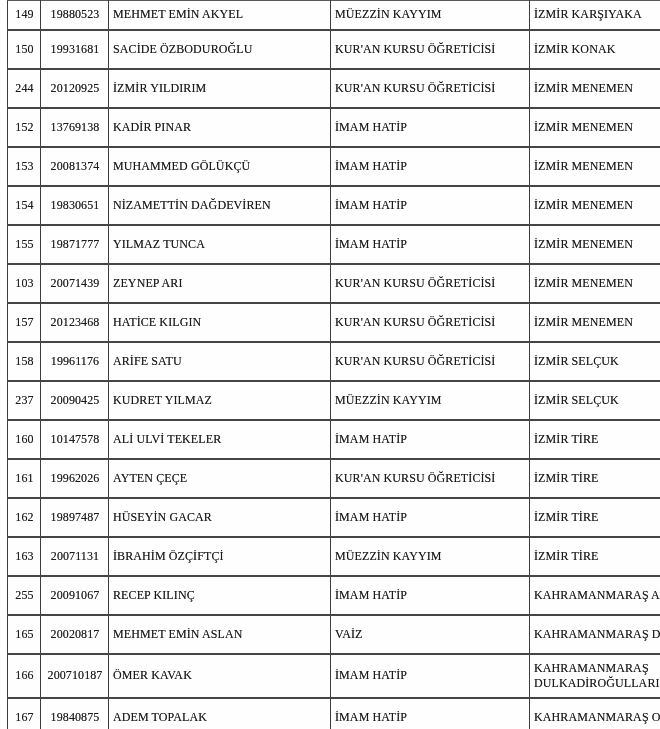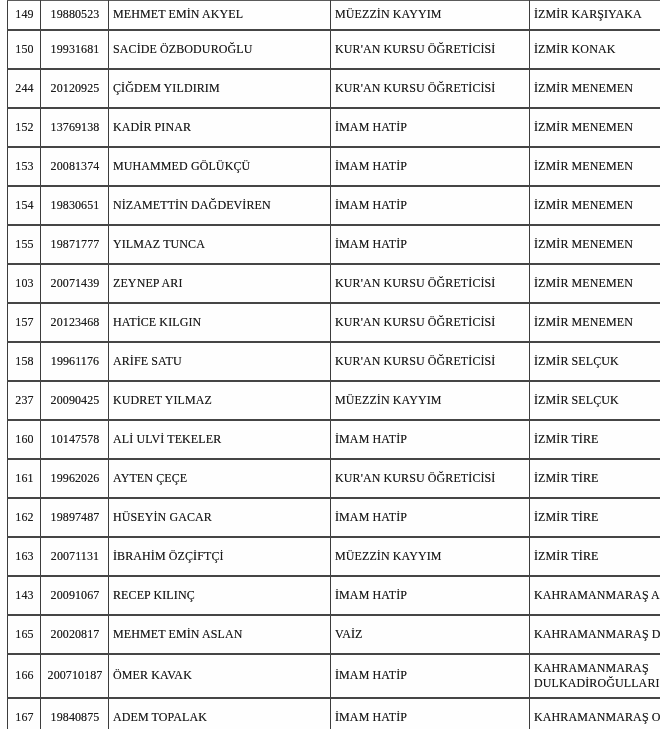--- a/index.html
+++ b/index.html
@@ -77,21 +77,21 @@
         <tr>
     <td class="c-no">150</td>
     <td class="c-id">19931681</td>
     <td class="c-name">SACİDE ÖZBODUROĞLU</td>
     <td class="c-title">KUR'AN KURSU ÖĞRETİCİSİ</td>
     <td class="c-loc">İZMİR KONAK</td>
   </tr>
         <tr>
     <td class="c-no">244</td>
     <td class="c-id">20120925</td>
-    <td class="c-name">ÇİĞDEM YILDIRIM</td>
+    <td class="c-name">İZMİR YILDIRIM</td>
     <td class="c-title">KUR'AN KURSU ÖĞRETİCİSİ</td>
     <td class="c-loc">İZMİR MENEMEN</td>
   </tr>
         <tr>
     <td class="c-no">152</td>
     <td class="c-id">13769138</td>
     <td class="c-name">KADİR PINAR</td>
     <td class="c-title">İMAM HATİP</td>
     <td class="c-loc">İZMİR MENEMEN</td>
   </tr>
@@ -166,21 +166,21 @@
     <td class="c-loc">İZMİR TİRE</td>
   </tr>
         <tr>
     <td class="c-no">163</td>
     <td class="c-id">20071131</td>
     <td class="c-name">İBRAHİM ÖZÇİFTÇİ</td>
     <td class="c-title">MÜEZZİN KAYYIM</td>
     <td class="c-loc">İZMİR TİRE</td>
   </tr>
         <tr>
-    <td class="c-no">143</td>
+    <td class="c-no">255</td>
     <td class="c-id">20091067</td>
     <td class="c-name">RECEP KILINÇ</td>
     <td class="c-title">İMAM HATİP</td>
     <td class="c-loc">KAHRAMANMARAŞ AFŞ</td>
   </tr>
         <tr>
     <td class="c-no">165</td>
     <td class="c-id">20020817</td>
     <td class="c-name">MEHMET EMİN ASLAN</td>
     <td class="c-title">VAİZ</td>

